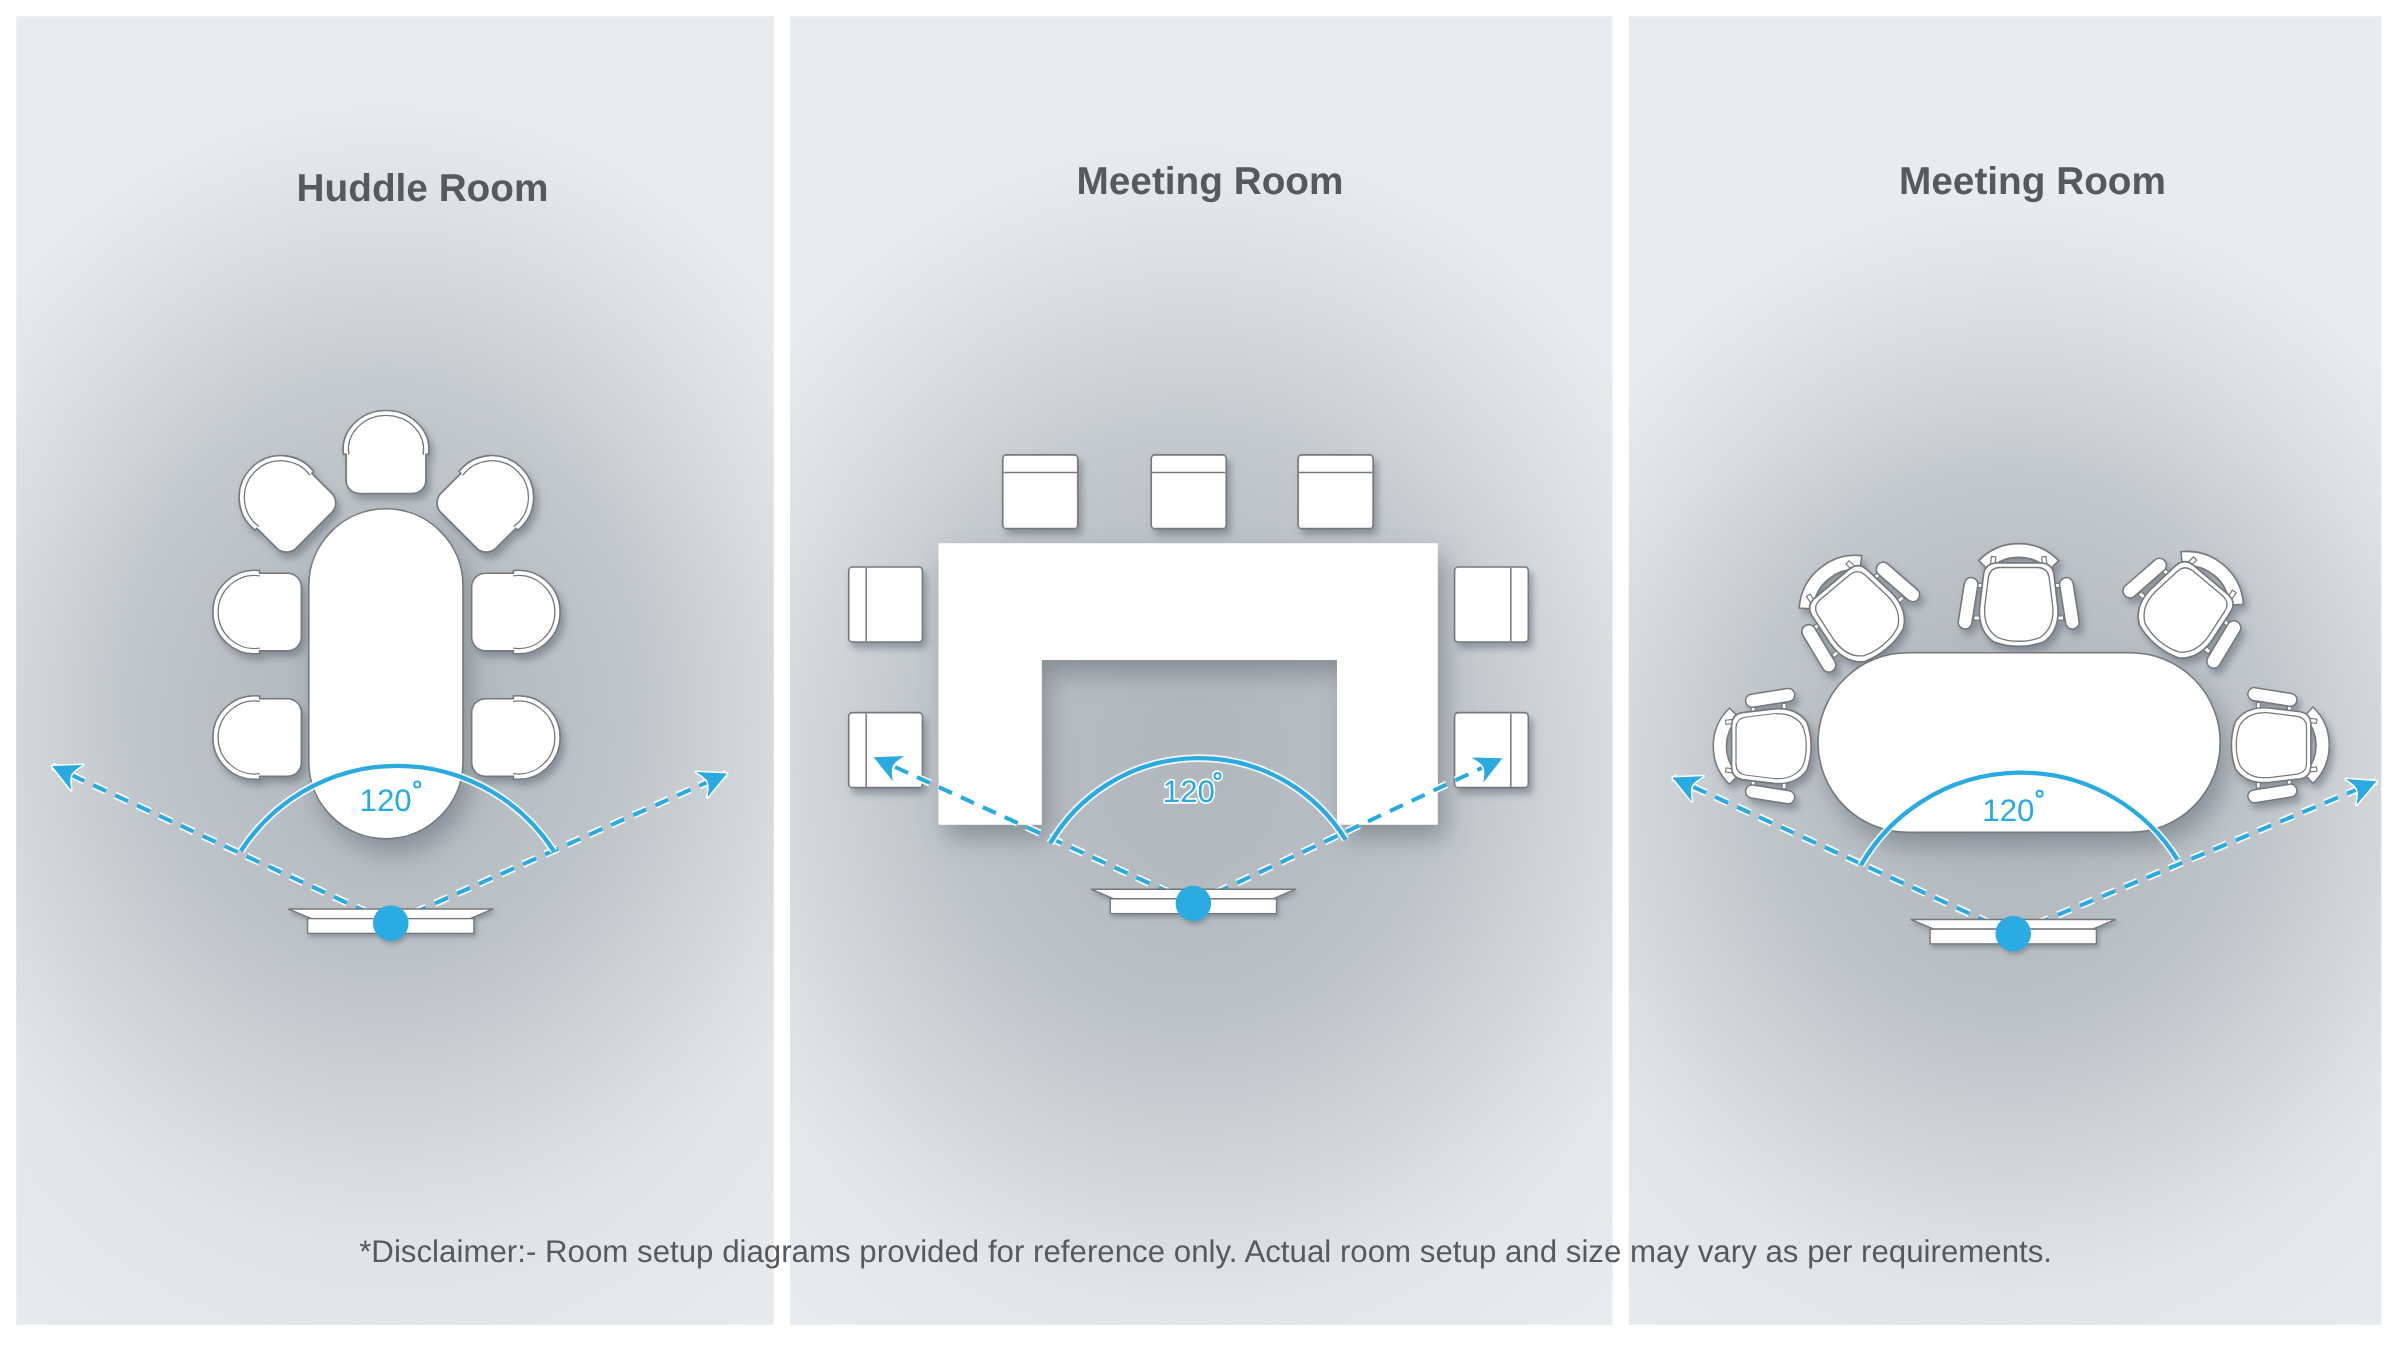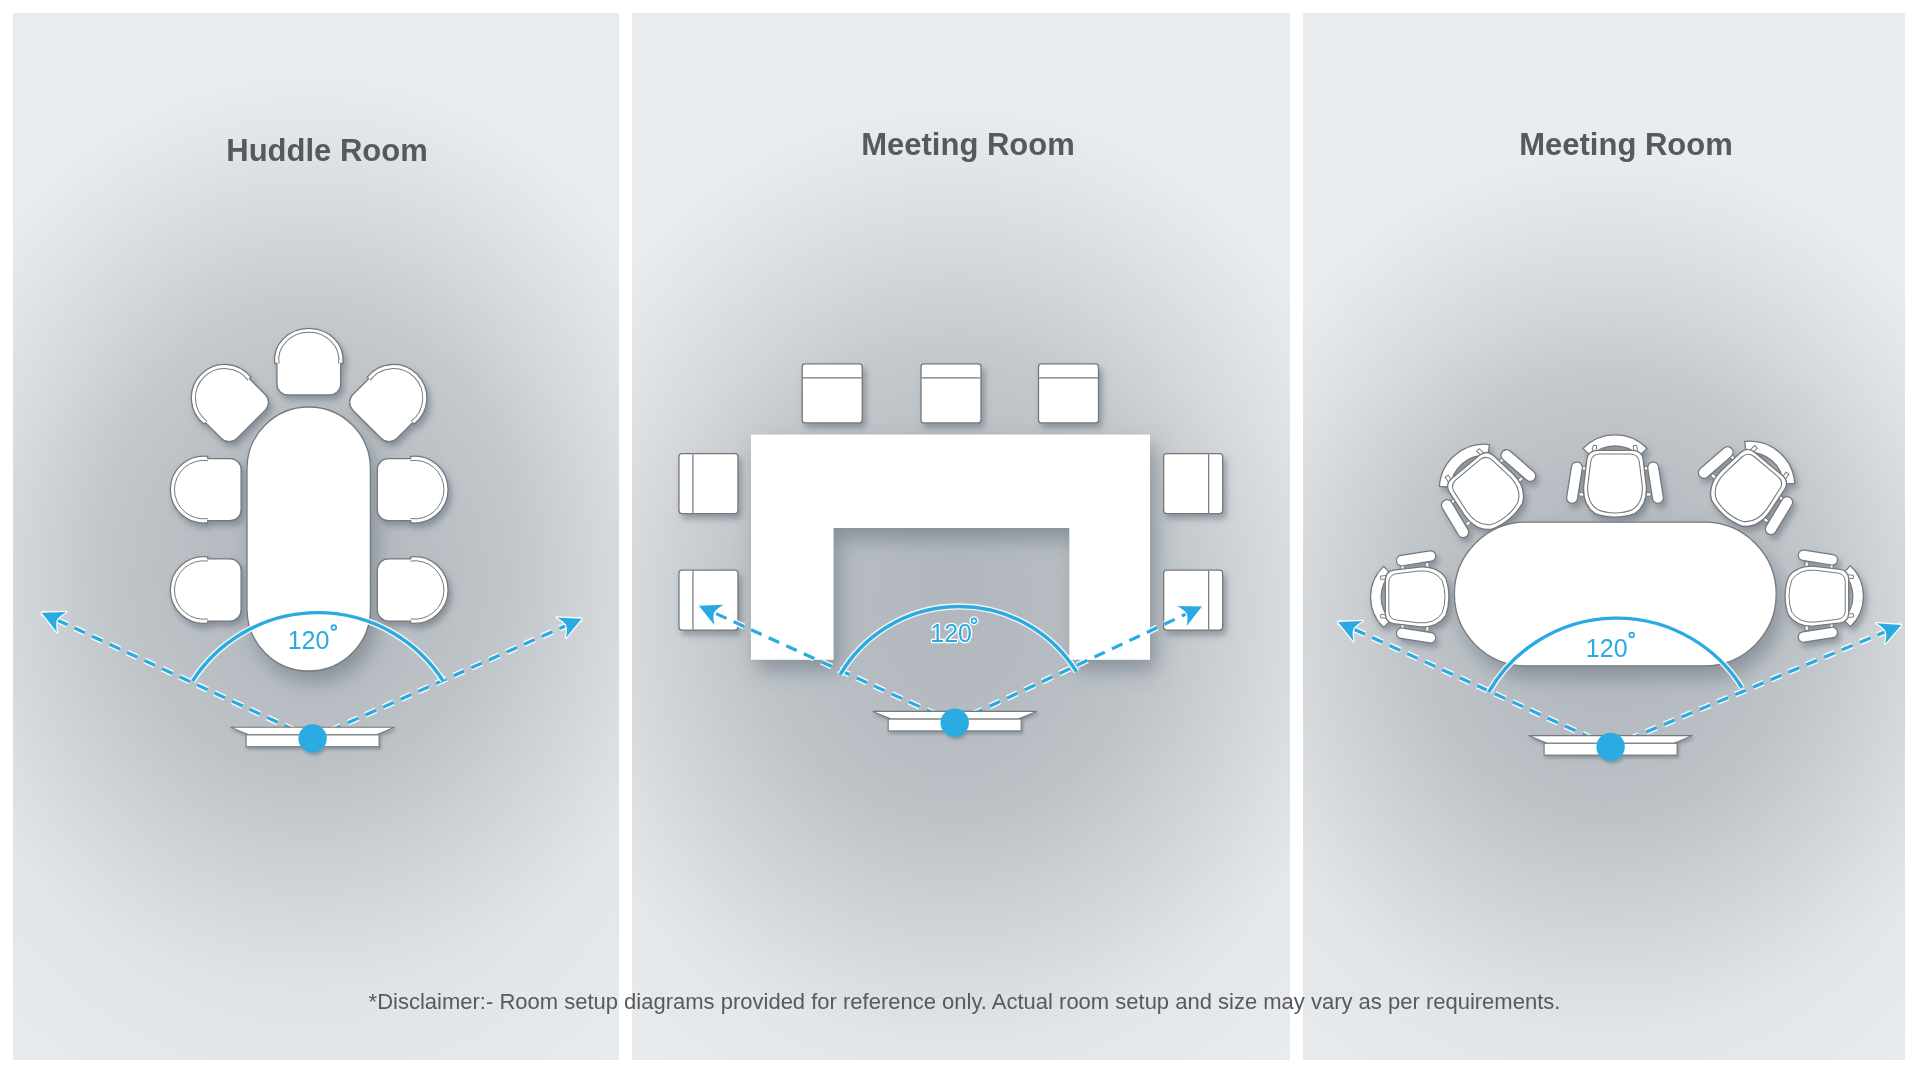--- a/index.html
+++ b/index.html
@@ -1,21 +1,21 @@
 <!DOCTYPE html>
 <html><head><meta charset="utf-8"><title>rooms</title><style>
 html,body{margin:0;padding:0;width:1920px;height:1080px;background:#fff;overflow:hidden}
 body{position:relative;font-family:"Liberation Sans",sans-serif}
 .panel{position:absolute;top:13px;height:1047px}
 #p1{left:13px;width:606px;background:radial-gradient(470px 430px at 49% 71%, rgba(134,143,151,.16) 0%, rgba(134,143,151,.09) 55%, rgba(134,143,151,0) 100%),radial-gradient(410px 460px at 48.8% 50%, rgba(134,143,151,.52) 0%, rgba(134,143,151,.46) 25%, rgba(134,143,151,.36) 50%, rgba(134,143,151,.2) 70%, rgba(134,143,151,.07) 88%, rgba(136,145,153,0) 100%),#e9ecee}
 #p2{left:632px;width:658px;background:radial-gradient(470px 430px at 49% 71%, rgba(134,143,151,.16) 0%, rgba(134,143,151,.09) 55%, rgba(134,143,151,0) 100%),radial-gradient(430px 470px at 48.8% 54%, rgba(134,143,151,.52) 0%, rgba(134,143,151,.46) 25%, rgba(134,143,151,.36) 50%, rgba(134,143,151,.2) 70%, rgba(134,143,151,.07) 88%, rgba(136,145,153,0) 100%),#e9ecee}
 #p3{left:1303px;width:602px;background:radial-gradient(470px 430px at 49% 71%, rgba(134,143,151,.16) 0%, rgba(134,143,151,.09) 55%, rgba(134,143,151,0) 100%),radial-gradient(410px 440px at 51% 55.5%, rgba(134,143,151,.52) 0%, rgba(134,143,151,.46) 25%, rgba(134,143,151,.36) 50%, rgba(134,143,151,.2) 70%, rgba(134,143,151,.07) 88%, rgba(136,145,153,0) 100%),#e9ecee}
 svg.ov{position:absolute;left:0;top:0}
 .title{position:absolute;color:#58595b;font-weight:bold;font-size:31px;white-space:nowrap;transform:translate(-50%,-50%)}
-.disc{position:absolute;color:#58595b;font-size:22px;white-space:nowrap;transform:translate(-50%,-50%)}
+.disc{position:absolute;color:#58595b;font-size:25px;white-space:nowrap;transform:translate(-50%,-50%)}
 </style></head>
 <body>
 
 <div id="p1" class="panel"></div>
 
 <div id="p2" class="panel"></div>
 
 <div id="p3" class="panel"></div>
 <svg class="ov" width="1920" height="1080" viewBox="0 0 1920 1080">
 <defs>
@@ -203,18 +203,18 @@
 
 <text x="1606.7" y="657" text-anchor="middle" font-size="25" fill="#29abe2" font-family="Liberation Sans,sans-serif" stroke="#fff" stroke-width="2.6" paint-order="stroke" stroke-linejoin="round">120</text>
 <circle cx="1631.7" cy="635" r="2.4" fill="none" stroke="#fff" stroke-width="4.4"></circle>
 <circle cx="1631.7" cy="635" r="2.4" fill="none" stroke="#29abe2" stroke-width="1.6"></circle>
 
 <g filter="url(#fcam)">
       <use href="#cam" transform="translate(1610.6,746.9)"></use>
     </g>
 </svg>
 
-<div class="title" style="left:327px;top:151px">Huddle Room</div>
+<div class="title" style="left:338px;top:151px">Huddle Room</div>
 
 <div class="title" style="left:968px;top:144.5px">Meeting Room</div>
 
 <div class="title" style="left:1626px;top:144.5px">Meeting Room</div>
 
 <div class="disc" style="left:964.5px;top:1001.5px">*Disclaimer:- Room setup diagrams provided for reference only. Actual room setup and size may vary as per requirements.</div>
 </body></html>

